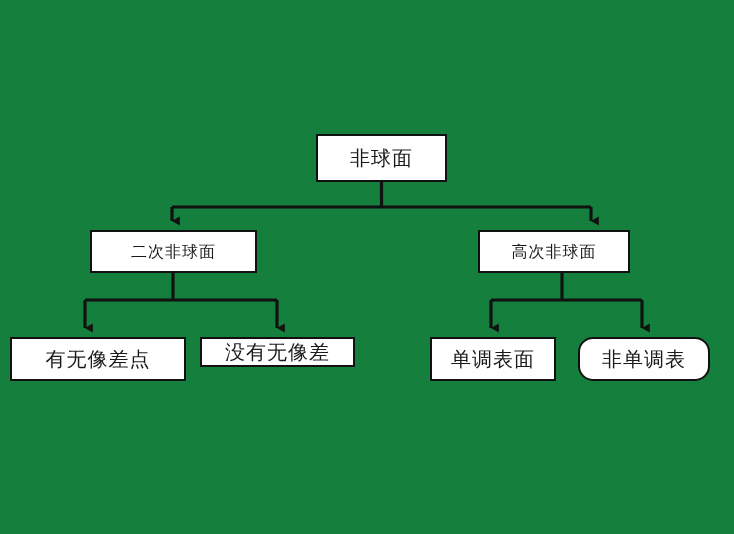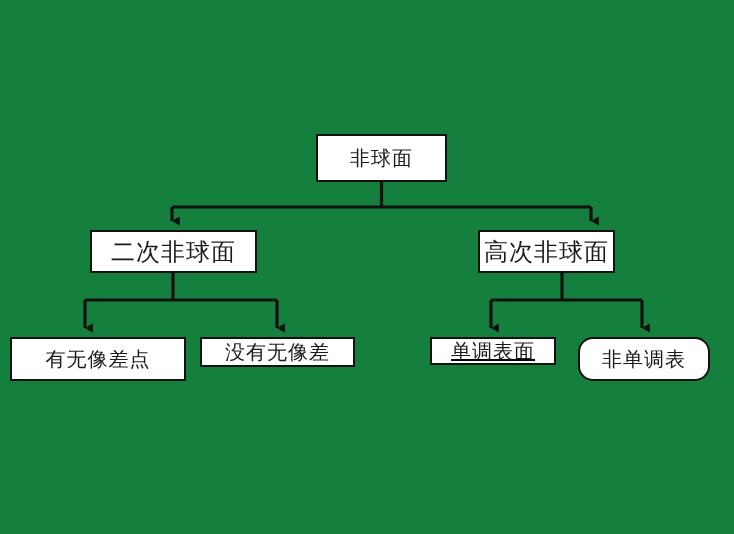--- a/index.html
+++ b/index.html
@@ -56,45 +56,44 @@
   
   #node-quadratic {
     left: 90px;
     top: 230px;
     width: 167px;
     height: 43px;
   }
   #node-higher-order {
     left: 478px;
     top: 230px;
-    width: 137px;
+    width: 152px;
     height: 43px;
   }
   #node-quadratic .node-label,
-  #node-higher-order .node-label { font-size: 24px; }
+  #node-higher-order .node-label { font-size: 16px; }
 
   
   #node-with-aplanatic {
     left: 10px;
     top: 337px;
     width: 176px;
     height: 44px;
   }
   #node-without-aplanatic {
     left: 200px;
     top: 337px;
     width: 155px;
     height: 30px;
   }
   #node-monotonic {
     left: 430px;
     top: 337px;
     width: 126px;
-    height: 28px;
-    text-decoration: underline;
+    height: 44px;
   }
   #node-non-monotonic {
     left: 578px;
     top: 337px;
     width: 132px;
     height: 44px;
     border-radius: 15px;
   }
   #node-with-aplanatic .node-label,
   #node-without-aplanatic .node-label,

